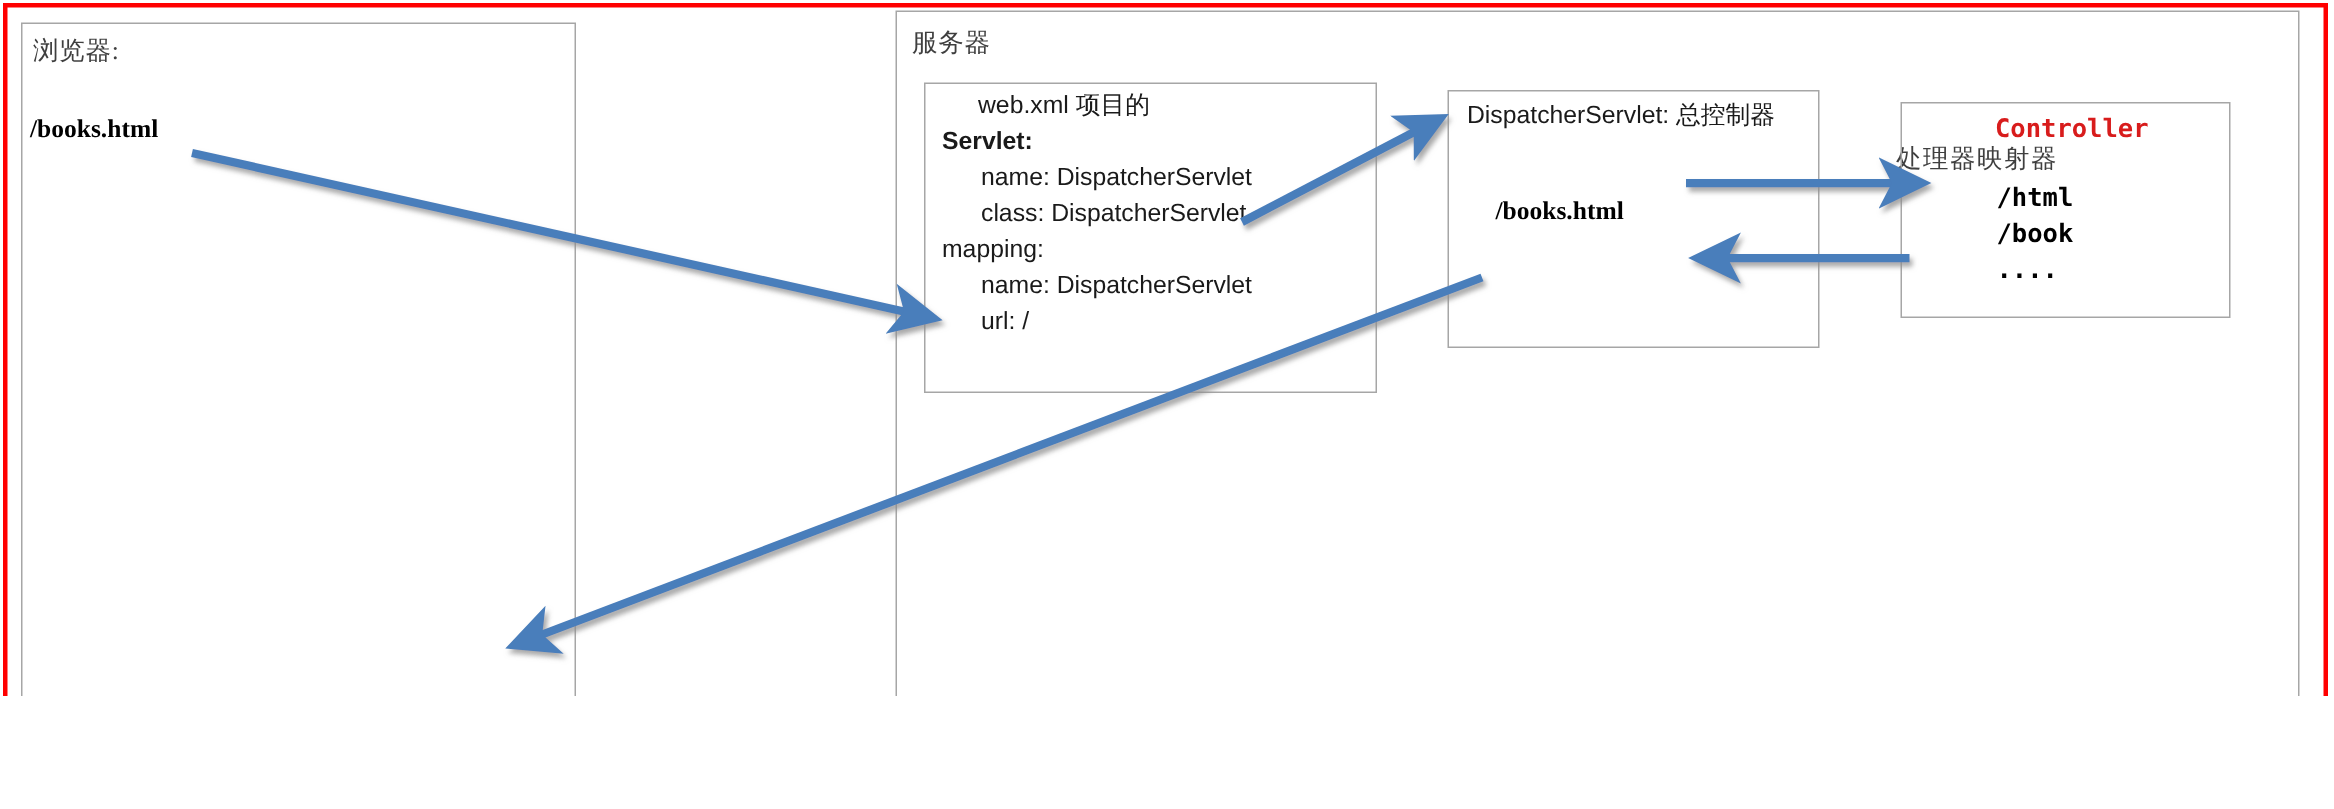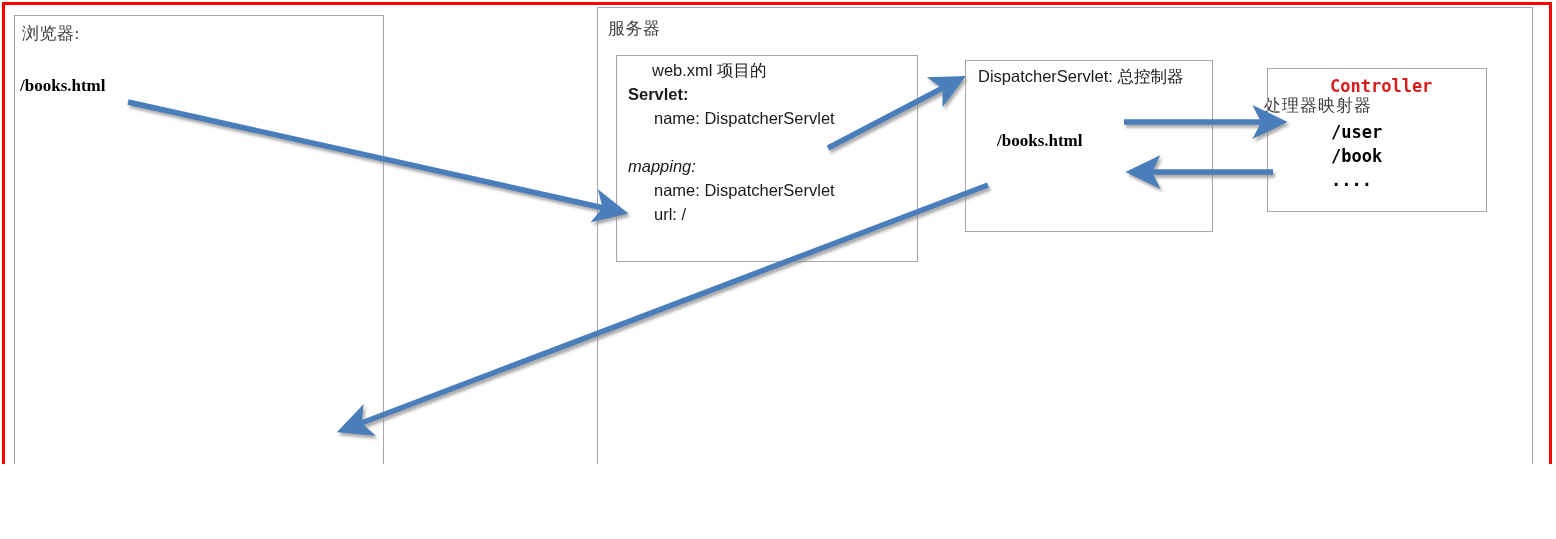--- a/index.html
+++ b/index.html
@@ -116,33 +116,34 @@
   <div class="panel-label" style="left:22px; top:22px;">浏览器:</div>
   <div class="mono-bold" style="left:20px; top:76px;">/books.html</div>
 
   <div class="panel" style="left:597px; top:7px; width:936px; height:517px;"></div>
   <div class="panel-label" style="left:608px; top:17px;">服务器</div>
 
   <div class="inner-box" style="left:616px; top:55px; width:302px; height:207px;"></div>
   <div class="xml-text" style="left:652px; top:58px;">web.xml 项目的</div>
   <div class="xml-text" style="left:628px; top:82px;font-weight:bold;">Servlet:</div>
   <div class="xml-text xml-indent" style="left:628px; top:106px;">name: DispatcherServlet</div>
-  <div class="xml-text" style="left:628px; top:154px;font-style:italic;">mapping:</div>
+  <div class="xml-text xml-indent" style="left:628px; top:130px;">class: DispatcherServlet</div>
+  <div class="xml-text" style="left:628px; top:154px;">mapping:</div>
   <div class="xml-text xml-indent" style="left:628px; top:178px;">name: DispatcherServlet</div>
   <div class="xml-text xml-indent" style="left:628px; top:202px;">url: /</div>
 
   <div class="inner-box" style="left:965px; top:60px; width:248px; height:172px;"></div>
   <div class="box-title-sans" style="left:978px; top:66px;">DispatcherServlet: 总控制器</div>
   <div class="mono-bold" style="left:997px; top:131px;">/books.html</div>
 
   <div class="mapper-label" style="left:1264px; top:47px;margin-top:47px;">处理器映射器</div>
 
   <div class="inner-box" style="left:1267px; top:68px; width:220px; height:144px;"></div>
   <div class="ctrl-title" style="left:1330px; top:76px; color:#D81C1C;text-align:center;">Controller</div>
-  <div class="ctrl-item" style="left:1331px; top:122px;">/user</div>
+  <div class="ctrl-item" style="left:1331px; top:122px;">/html</div>
   <div class="ctrl-item" style="left:1331px; top:146px;">/book</div>
   <div class="ctrl-item" style="left:1331px; top:170px;">....</div>
 
   <svg class="arrows" viewBox="0 0 1556 539" xmlns="http://www.w3.org/2000/svg">
     <defs>
       <marker id="ah" markerWidth="7" markerHeight="7" refX="5.2" refY="3.5" orient="auto" markerUnits="strokeWidth">
         <path d="M0,0.4 L6.4,3.5 L0,6.6 L1.6,3.5 Z" fill="#4A7EBB"></path>
       </marker>
       <filter id="sh" x="-30%" y="-30%" width="170%" height="180%">
         <feDropShadow dx="2" dy="3" stdDeviation="1.8" flood-color="#8C8C8C" flood-opacity="0.75"></feDropShadow>

